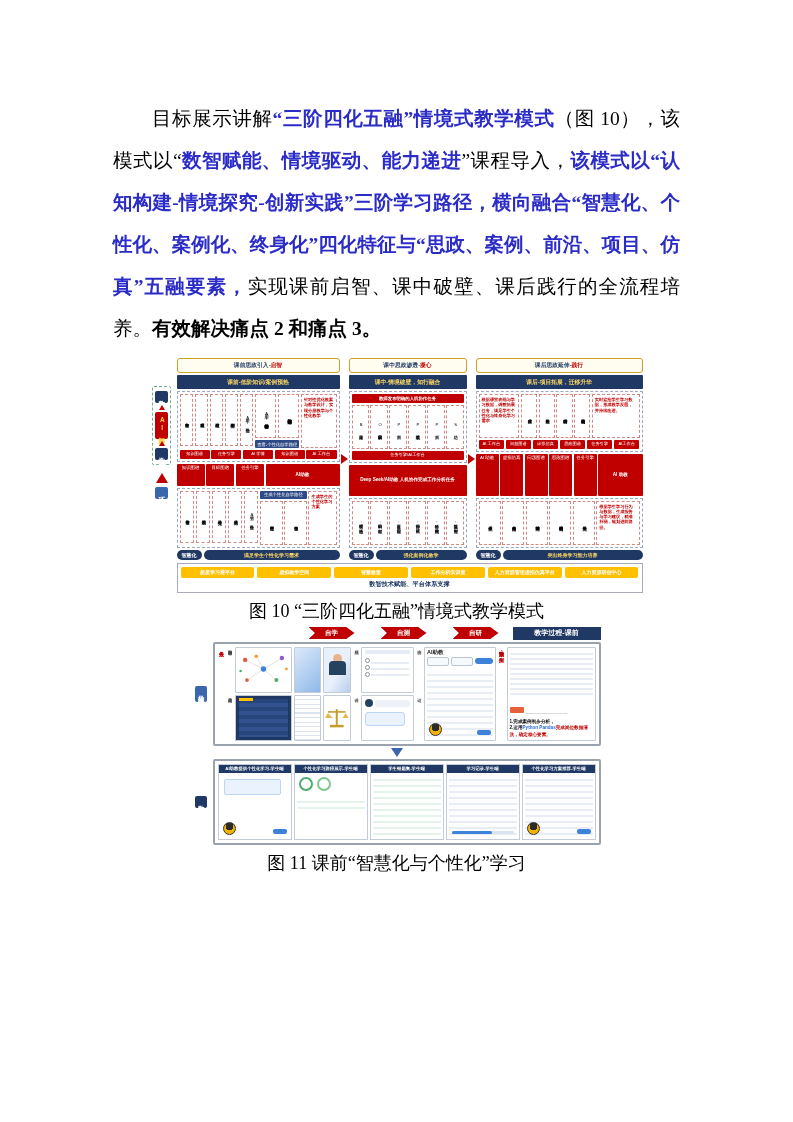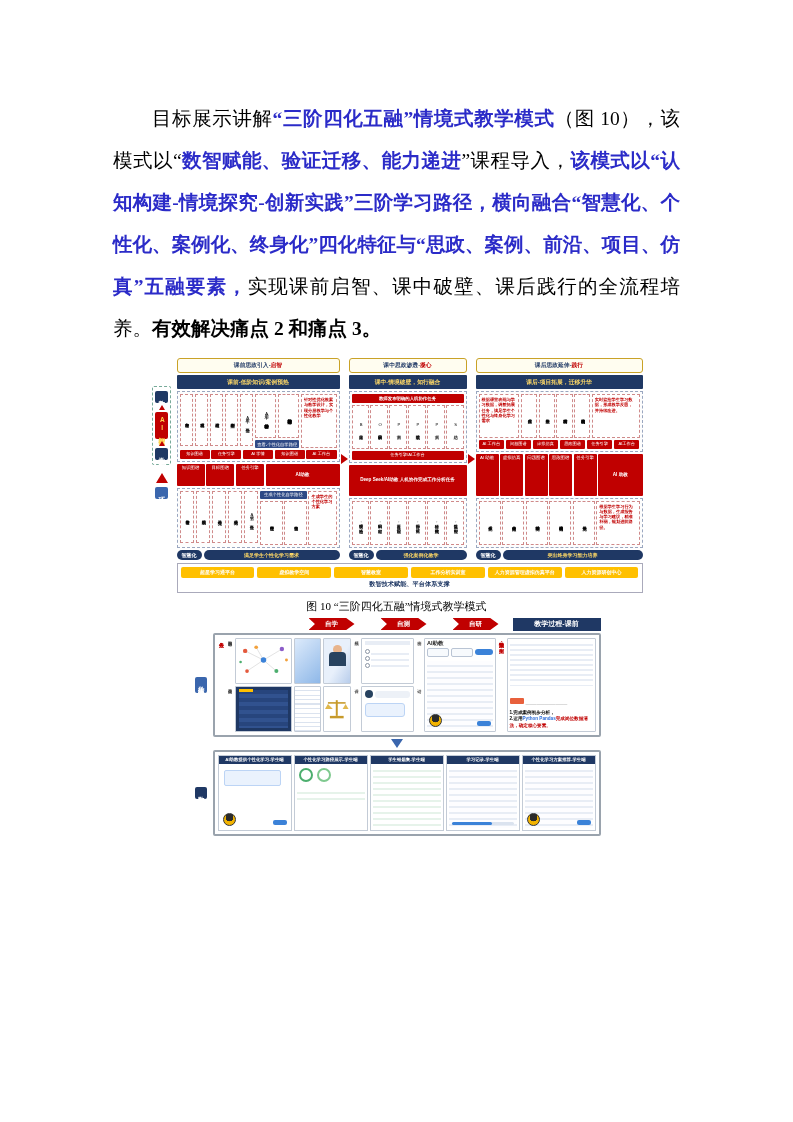--- a/index.html
+++ b/index.html
@@ -4,21 +4,21 @@
 <style>
   html,body{margin:0;padding:0;background:#888;}
   .page{width:793px;height:1122px;background:#fff;margin:0 auto;position:relative;
         font-family:"Liberation Serif",serif;color:#000;overflow:hidden;box-sizing:border-box;
         padding:98px 113px 0 113px;}
   
   h1.doc-heading{font-size:19.5px;line-height:30px;margin:0 0 10px 0;padding-left:30px;font-weight:bold;}
   p.body-para{font-size:19.5px;line-height:42px;text-align:justify;margin:0;text-indent:2em;}
   .blue-b{color:#2b2bc8;font-weight:bold;}
   .black-b{font-weight:bold;}
-  .fig-caption{text-align:center;font-size:11px;margin:6px 0 4px 0;}
+  .fig-caption{text-align:center;font-size:18px;margin:6px 0 4px 0;}
   
   .fig10{width:492px;margin:8px auto 0 auto;display:flex;gap:4px;font-family:"Liberation Sans",sans-serif;}
   .f10-rail{width:24px;display:flex;flex-direction:column;align-items:center;padding-top:28px;}
   .rail-dash{border:1px dashed #7a9;padding:4px 2px;display:flex;flex-direction:column;align-items:center;gap:2px;border-radius:2px;}
   .vlab{writing-mode:vertical-rl;text-orientation:upright;font-size:6.5px;line-height:1;
         padding:4px 3px;border-radius:2px;letter-spacing:1px;color:#fff;background:#1f3864;font-weight:bold;}
   .vlab.red{background:#c00000;color:#ffd34d;}
   .vlab.blue{background:#3a66ad;}
   .mini-arrow{width:0;height:0;border-left:3px solid transparent;border-right:3px solid transparent;border-bottom:5px solid #c00000;}
   .big-arrow{width:0;height:0;border-left:6px solid transparent;border-right:6px solid transparent;border-bottom:10px solid #c00000;margin:8px 0 4px 0;}
@@ -102,21 +102,21 @@
   .blue-bubble{position:absolute;left:3px;top:4px;right:8px;height:14px;background:#eaf2fd;border:1px solid #bcd4f5;border-radius:2px;}
   .fb-bot{position:absolute;left:2px;bottom:2px;}
   .sendline{position:absolute;right:2px;bottom:3px;width:14px;height:5px;border-radius:2px;background:#3b82d8;}
 </style>
 </head>
 <body>
 
 <div class="page">
 
 
-  <p class="body-para"><span>目标展示讲解</span><span class="blue-b">“三阶四化五融”情境式教学模式</span><span>（图 10），该模式以“</span><span class="blue-b">数智赋能、验证迁移、能力递进</span><span>”课程导入，</span><span class="blue-b">该模式以“认知构建-情境探究-创新实践”三阶学习路径，横向融合“智慧化、个性化、案例化、终身化”四化特征与“思政、案例、前沿、项目、仿真”五融要素，</span><span>实现课前启智、课中破壁、课后践行的全流程培养。</span><span class="black-b">有效解决痛点 2 和痛点 3。</span></p>
+  <p class="body-para"><span>目标展示讲解</span><span class="blue-b">“三阶四化五融”情境式教学模式</span><span>（图 10），该模式以“</span><span class="blue-b">数智赋能、情境驱动、能力递进</span><span>”课程导入，</span><span class="blue-b">该模式以“认知构建-情境探究-创新实践”三阶学习路径，横向融合“智慧化、个性化、案例化、终身化”四化特征与“思政、案例、前沿、项目、仿真”五融要素，</span><span>实现课前启智、课中破壁、课后践行的全流程培养。</span><span class="black-b">有效解决痛点 2 和痛点 3。</span></p>
 
   <div class="fig10">
     <div class="f10-rail">
       <div class="rail-dash">
         <div class="vlab">教师主导</div>
         <div class="mini-arrow"></div>
         <div class="vlab red">AI智能体</div>
         <div class="mini-arrow"></div>
         <div class="vlab">学生主体</div>
       </div>
@@ -454,14 +454,15 @@
               <div class="fb-bot">
                 <div class="bot"></div>
               </div>
               <div class="sendline"></div>
             </div>
         </div>
       </div>
     </div>
   </div>
 
+  <div class="fig-caption">图 11 课前“智慧化与个性化”学习</div>
 
 </div>
 
 </body></html>

